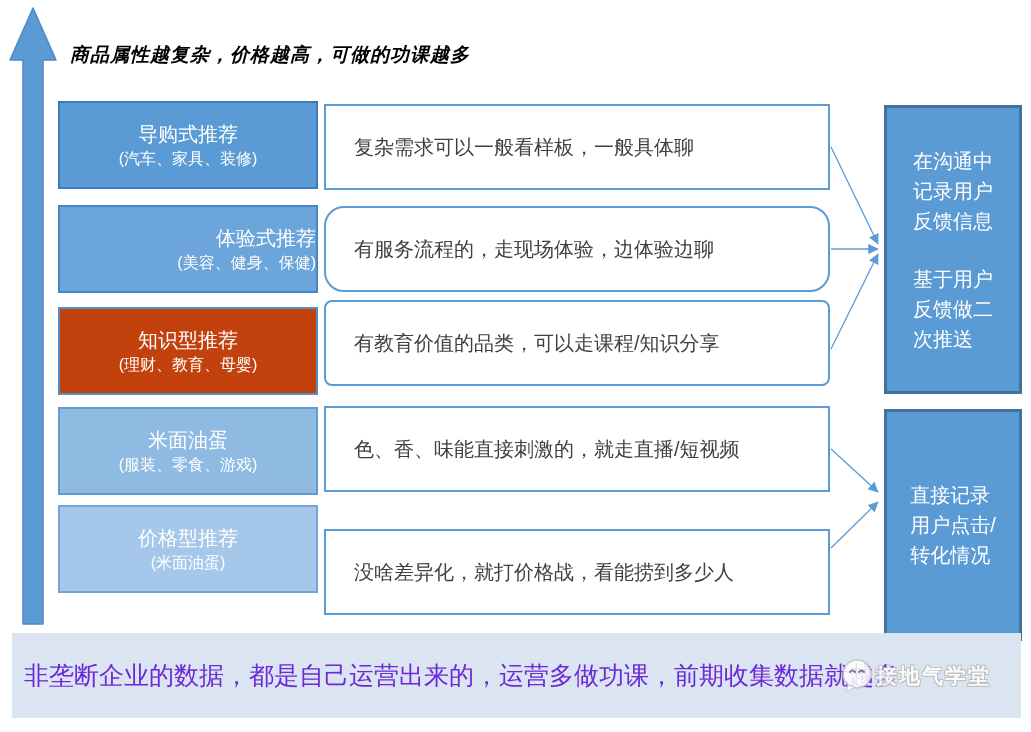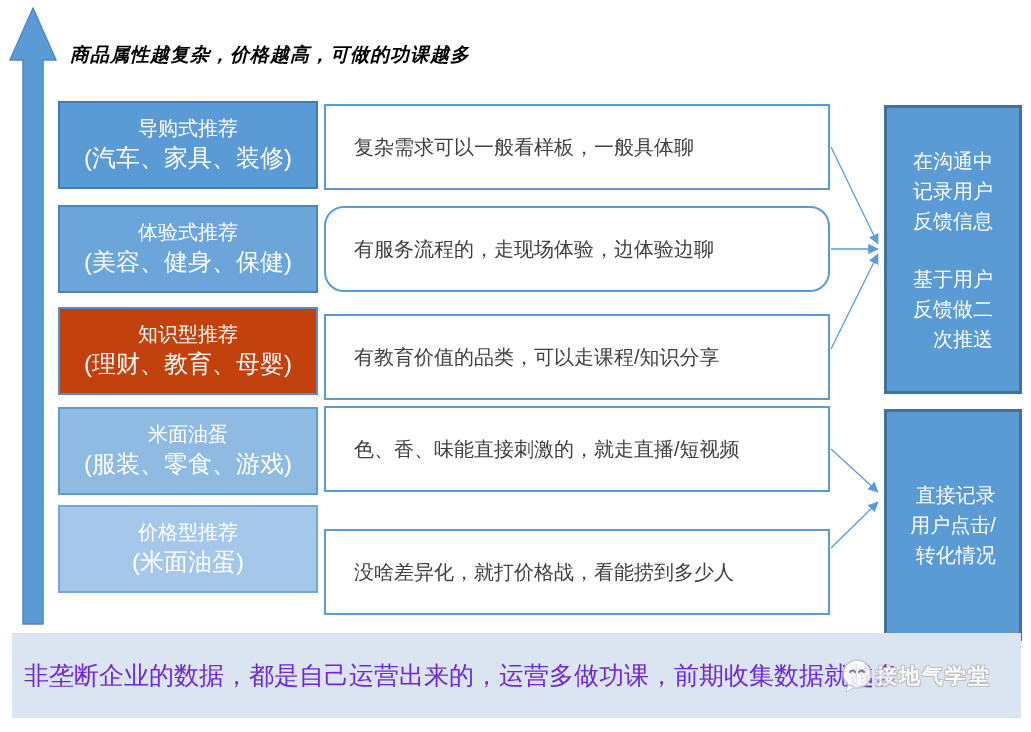--- a/index.html
+++ b/index.html
@@ -19,47 +19,47 @@
     color:#000000;letter-spacing:1px;white-space:nowrap;
   }
   
   .cat-box{
     position:absolute;left:58px;width:260px;height:88px;
     box-sizing:border-box;
     display:flex;flex-direction:column;justify-content:center;align-items:center;
     color:#ffffff;text-align:center;line-height:1.35;
   }
   .cat-box .cat-label{font-size:20px;}
-  .cat-box .cat-sub{font-size:24px;}
+  .cat-box .cat-sub{font-size:16px;}
   .cat-0{top:101px;background:#5B9BD5;border:2px solid #3D7BBE;}
-  .cat-1{top:205px;background:#6BA5D9;border:2px solid #4885C4;}
+  .cat-1{top:205px;background:#6BA5D9;border:2px solid #4885C4;align-items:flex-end;}
   .cat-2{top:307px;background:#c2410c;border:2px solid #548FCA;}
   .cat-3{top:407px;background:#8FBBE2;border:2px solid #619ACF;}
   .cat-4{top:505px;background:#A5C8EA;border:2px solid #71A6D6;align-items:center;}
   
   .desc-box{
     position:absolute;left:324px;width:506px;height:86px;
     box-sizing:border-box;background:#ffffff;
     border:2px solid #5B9BD5;
     display:flex;align-items:center;
     padding-left:28px;
     font-size:20px;color:#404040;white-space:nowrap;
   }
   .desc-0{top:104px;}
   .desc-1{top:206px;border-radius:20px;}
-  .desc-2{top:314px;}
+  .desc-2{top:300px;border-radius:8px;}
   .desc-3{top:406px;}
   .desc-4{top:505px;margin-top:24px;}
   
   .sum-box{
     position:absolute;left:884px;width:138px;
     box-sizing:border-box;background:#5B9BD5;
     border:3px solid #41719C;
     display:flex;flex-direction:column;justify-content:center;align-items:center;
-    color:#ffffff;font-size:20px;text-align:right;line-height:1.5;
+    color:#ffffff;font-size:20px;text-align:left;line-height:1.5;
   }
   #sum-feedback{top:105px;height:289px;}
   #sum-tracking{top:409px;height:232px;}
   .preline{white-space:pre-line;margin:0;}
   #sum-feedback .preline + .preline{margin-top:28px;}
   
   #connectors{position:absolute;left:0;top:0;pointer-events:none;}
   
   .footer-bar{
     position:absolute;left:12px;top:633px;width:1009px;height:85px;

